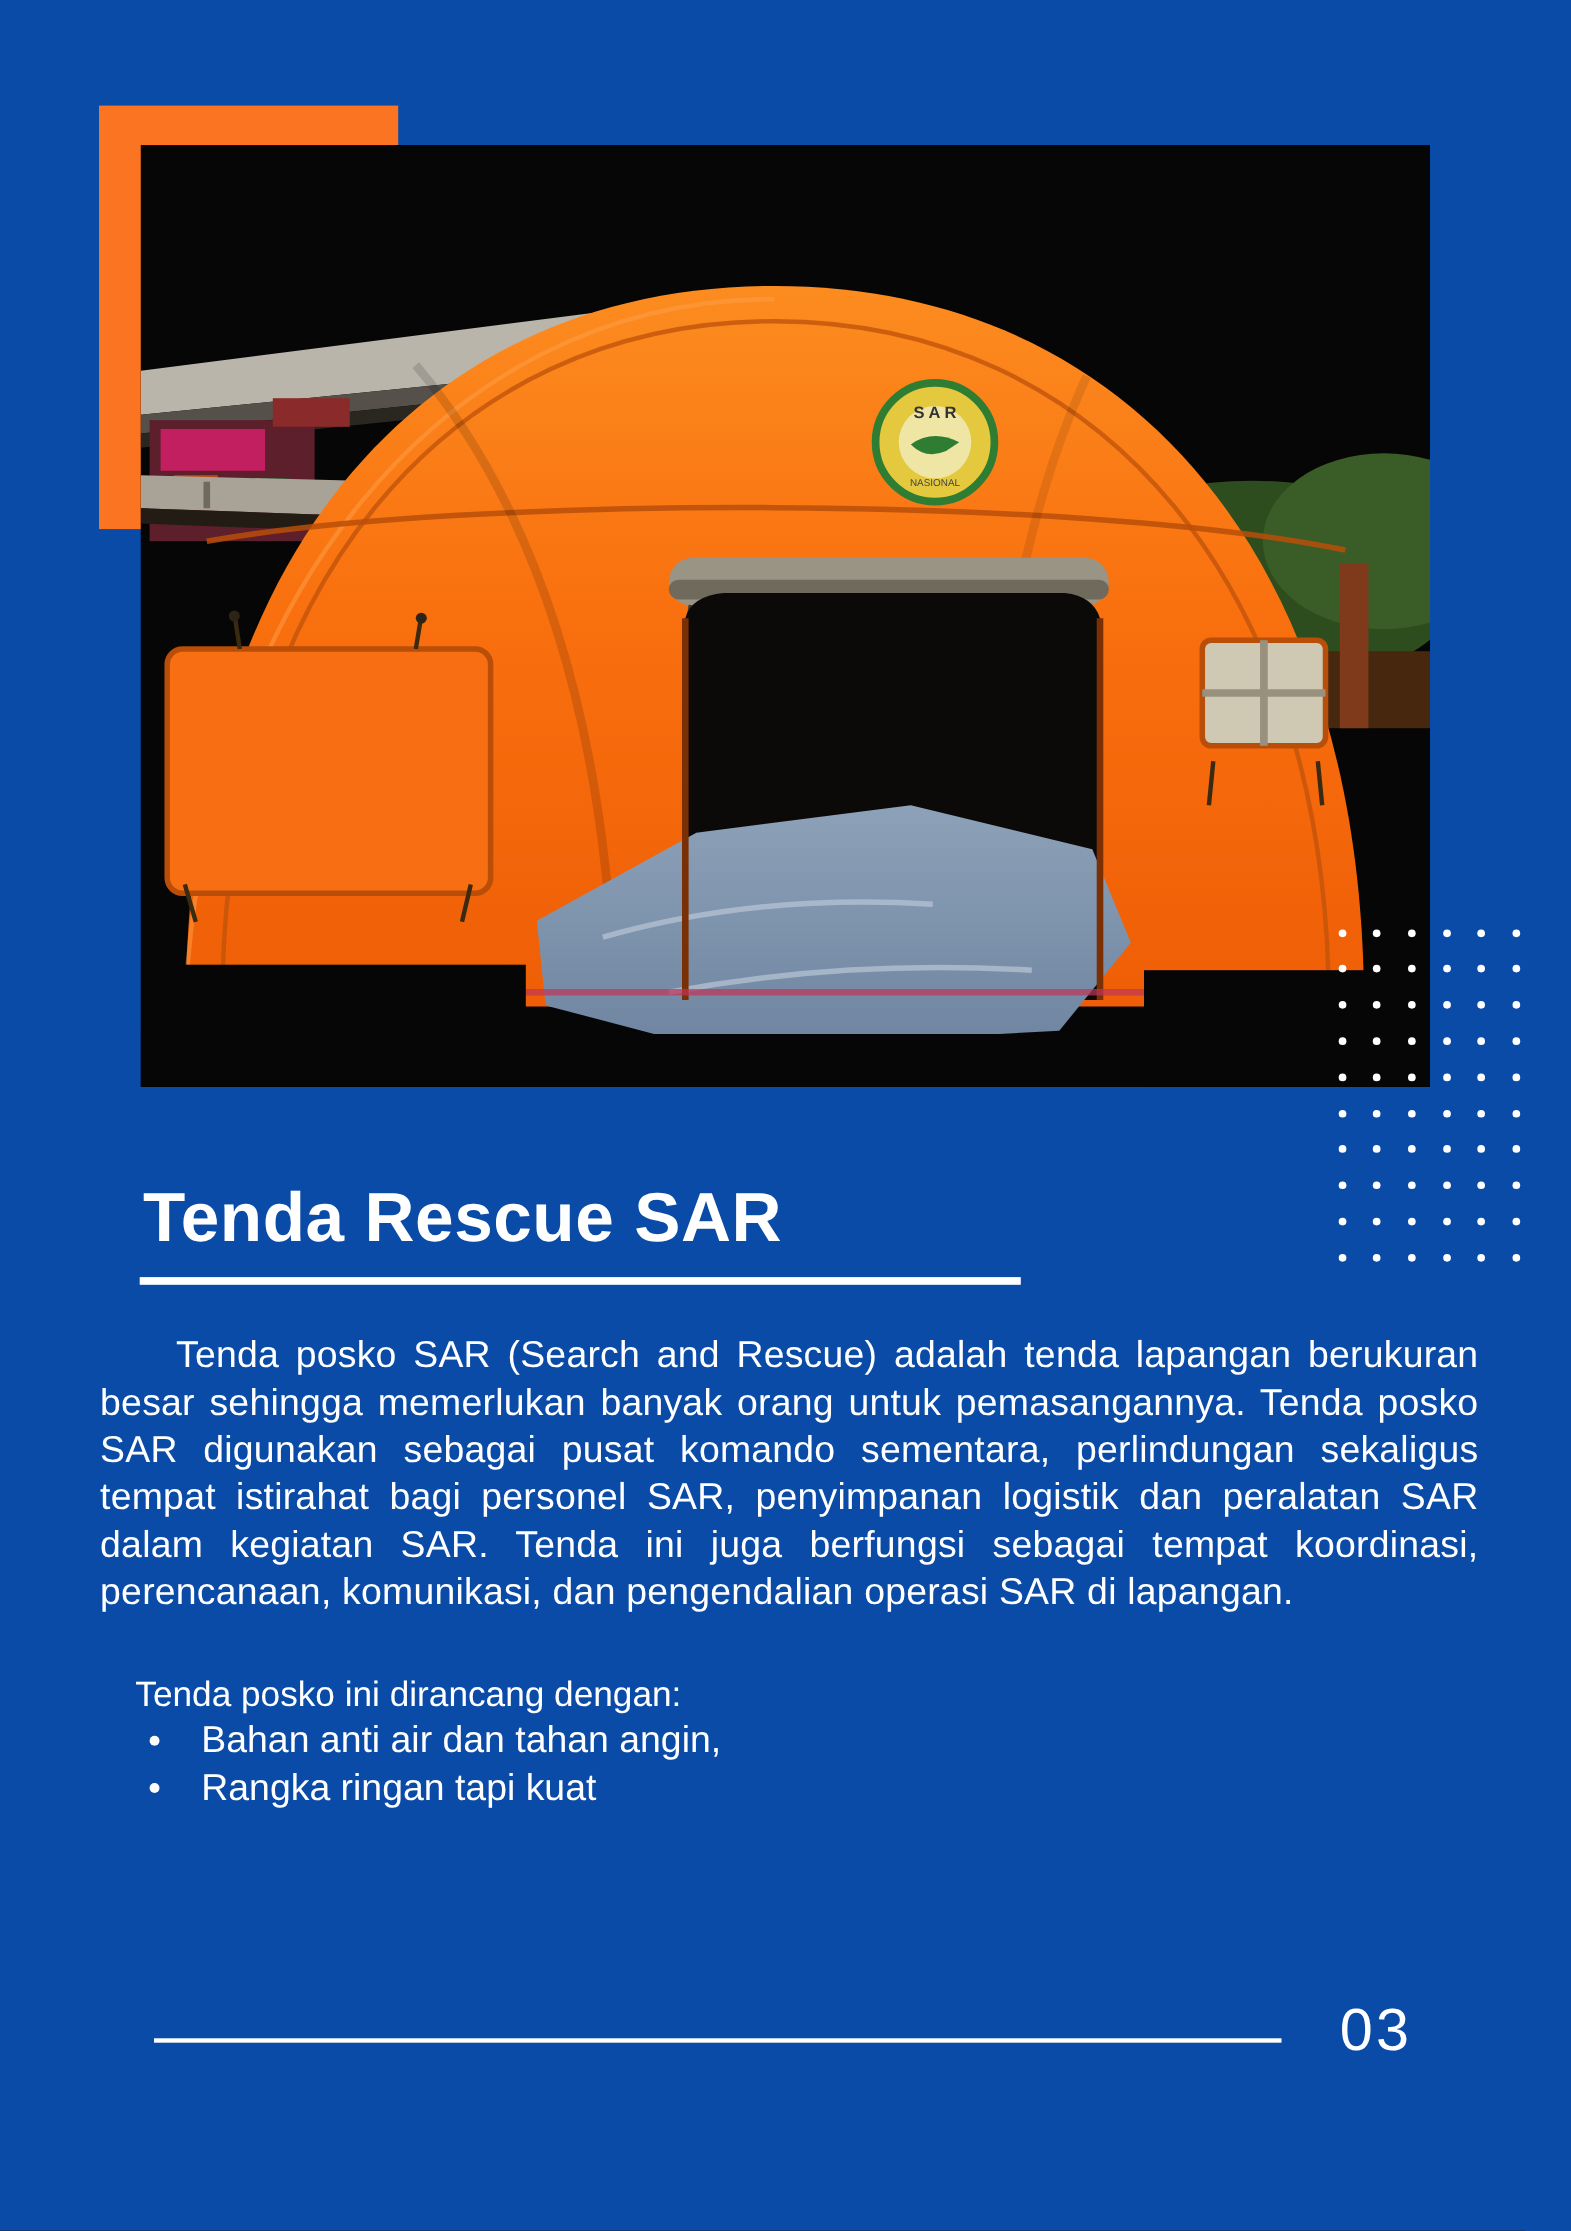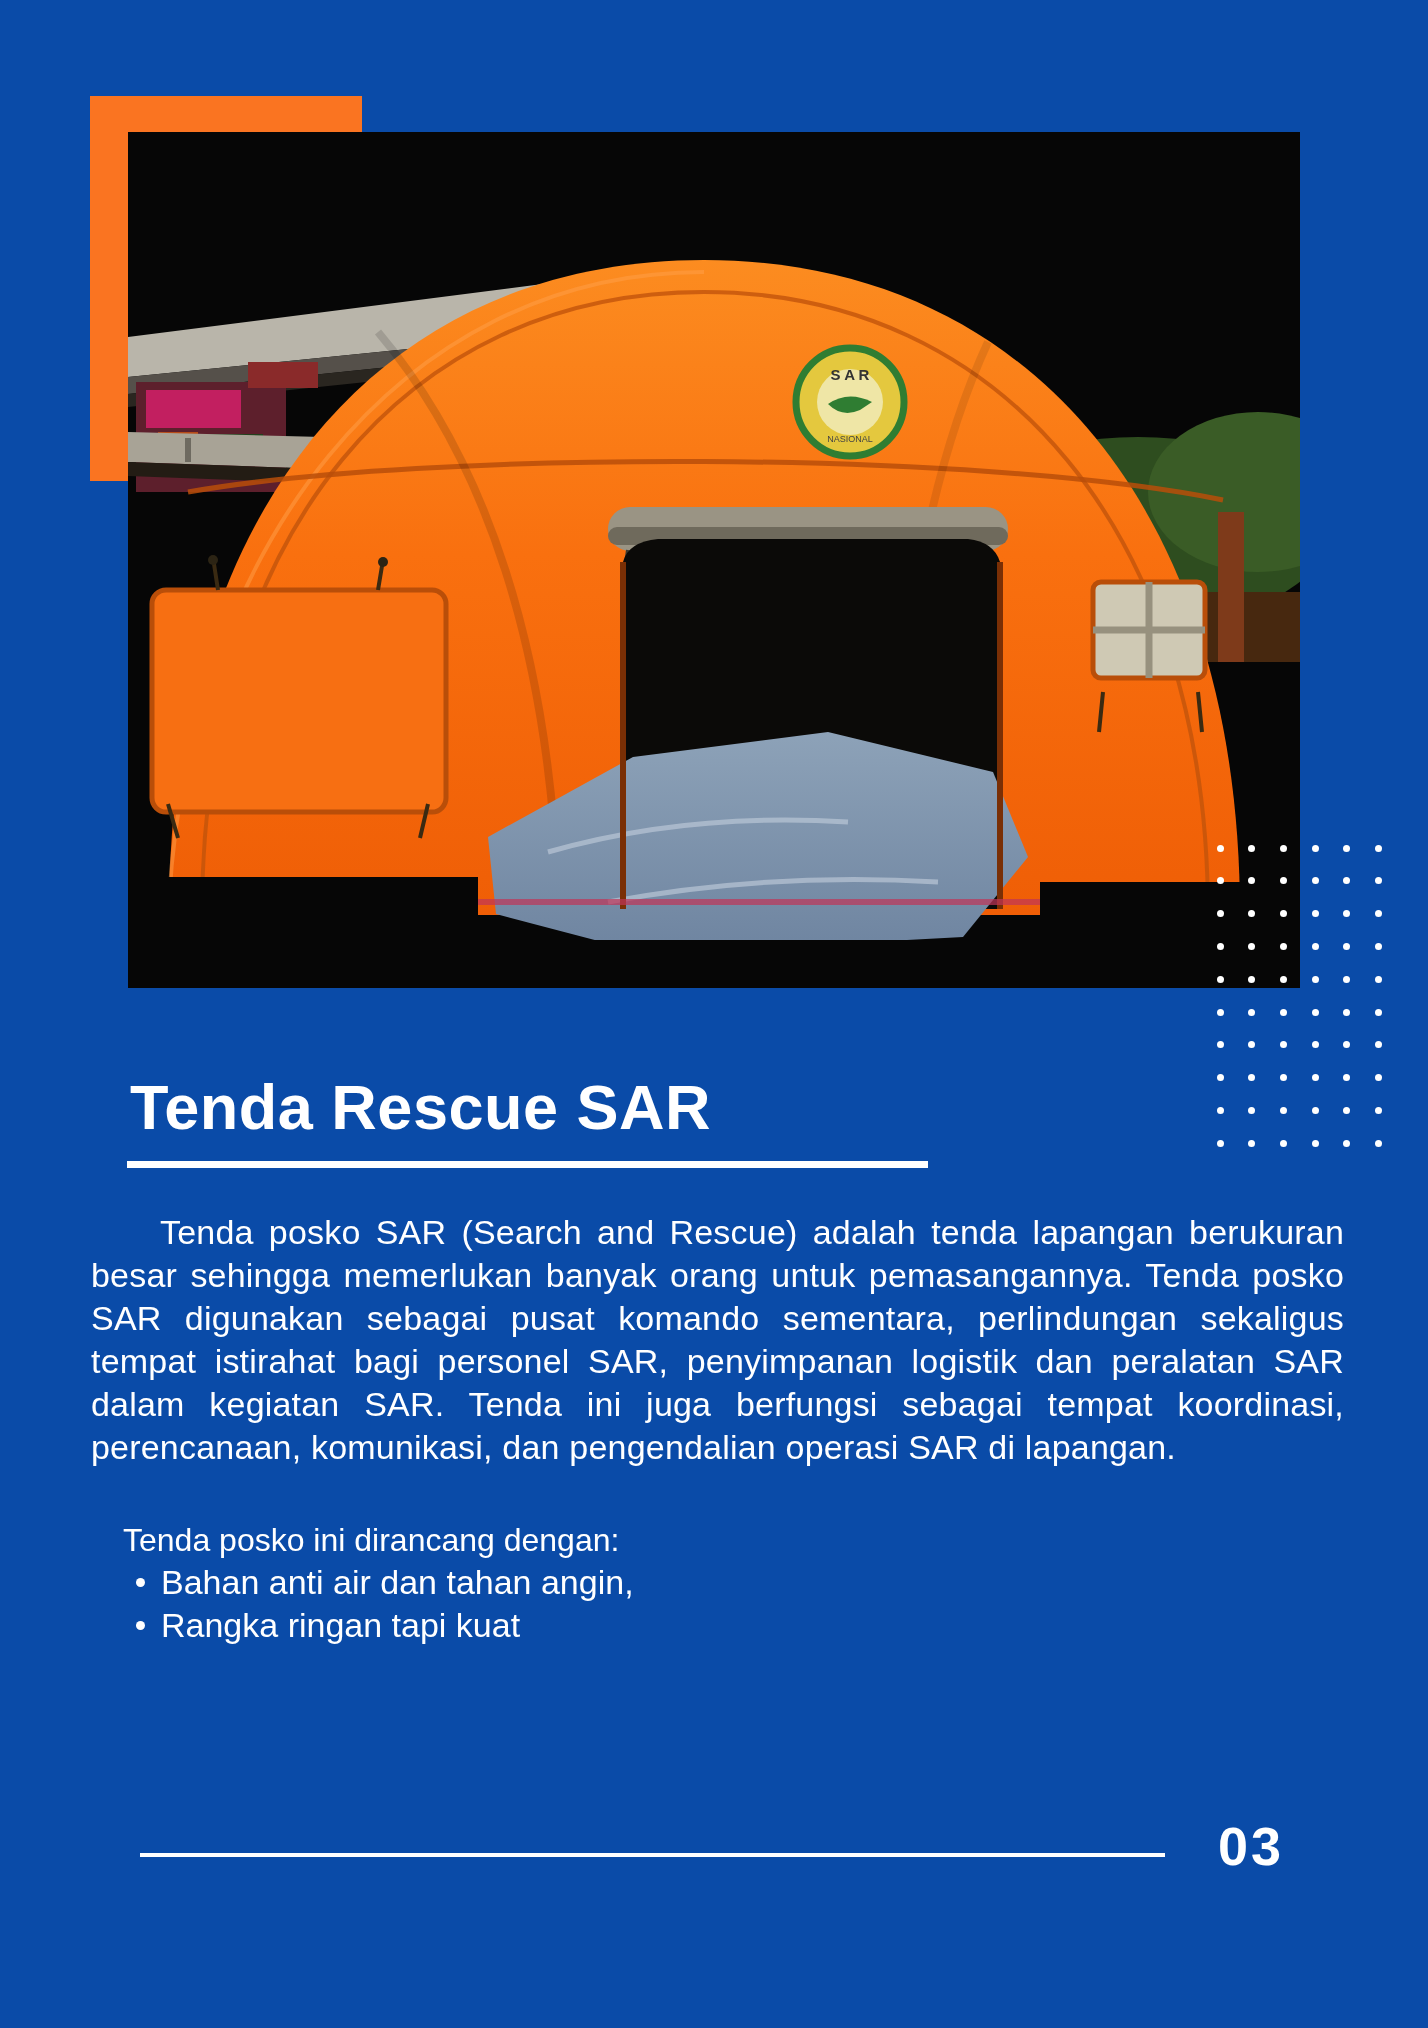--- a/index.html
+++ b/index.html
@@ -48,28 +48,28 @@
     margin:0;padding:0;list-style:none;
   }
   .bullet-list li{
     display:flex;align-items:flex-start;height:43px;
     font-size:34px;line-height:43px;
   }
   .bullet-marker{
     flex:0 0 auto;width:9px;height:9px;border-radius:50%;
     background:#fff;margin:17px 0 0 13px;
   }
-  .bullet-text{margin-left:16px;white-space:nowrap;}
+  .bullet-text{margin-left:38px;white-space:nowrap;}
   .footer-line{
     position:absolute;left:140px;top:1853px;width:1025px;height:4px;
     background:#fff;
   }
   .page-number{
     position:absolute;right:144px;top:1817px;
-    font-size:54px;font-weight:700;letter-spacing:3px;
+    font-size:54px;font-weight:400;letter-spacing:3px;
     line-height:58px;
   }
 </style>
 </head>
 <body>
 
 <div class="page" style="--blue: #0A4BA8; --orange: #FA7421;">
 
   <div class="accent-rect"></div>
 

